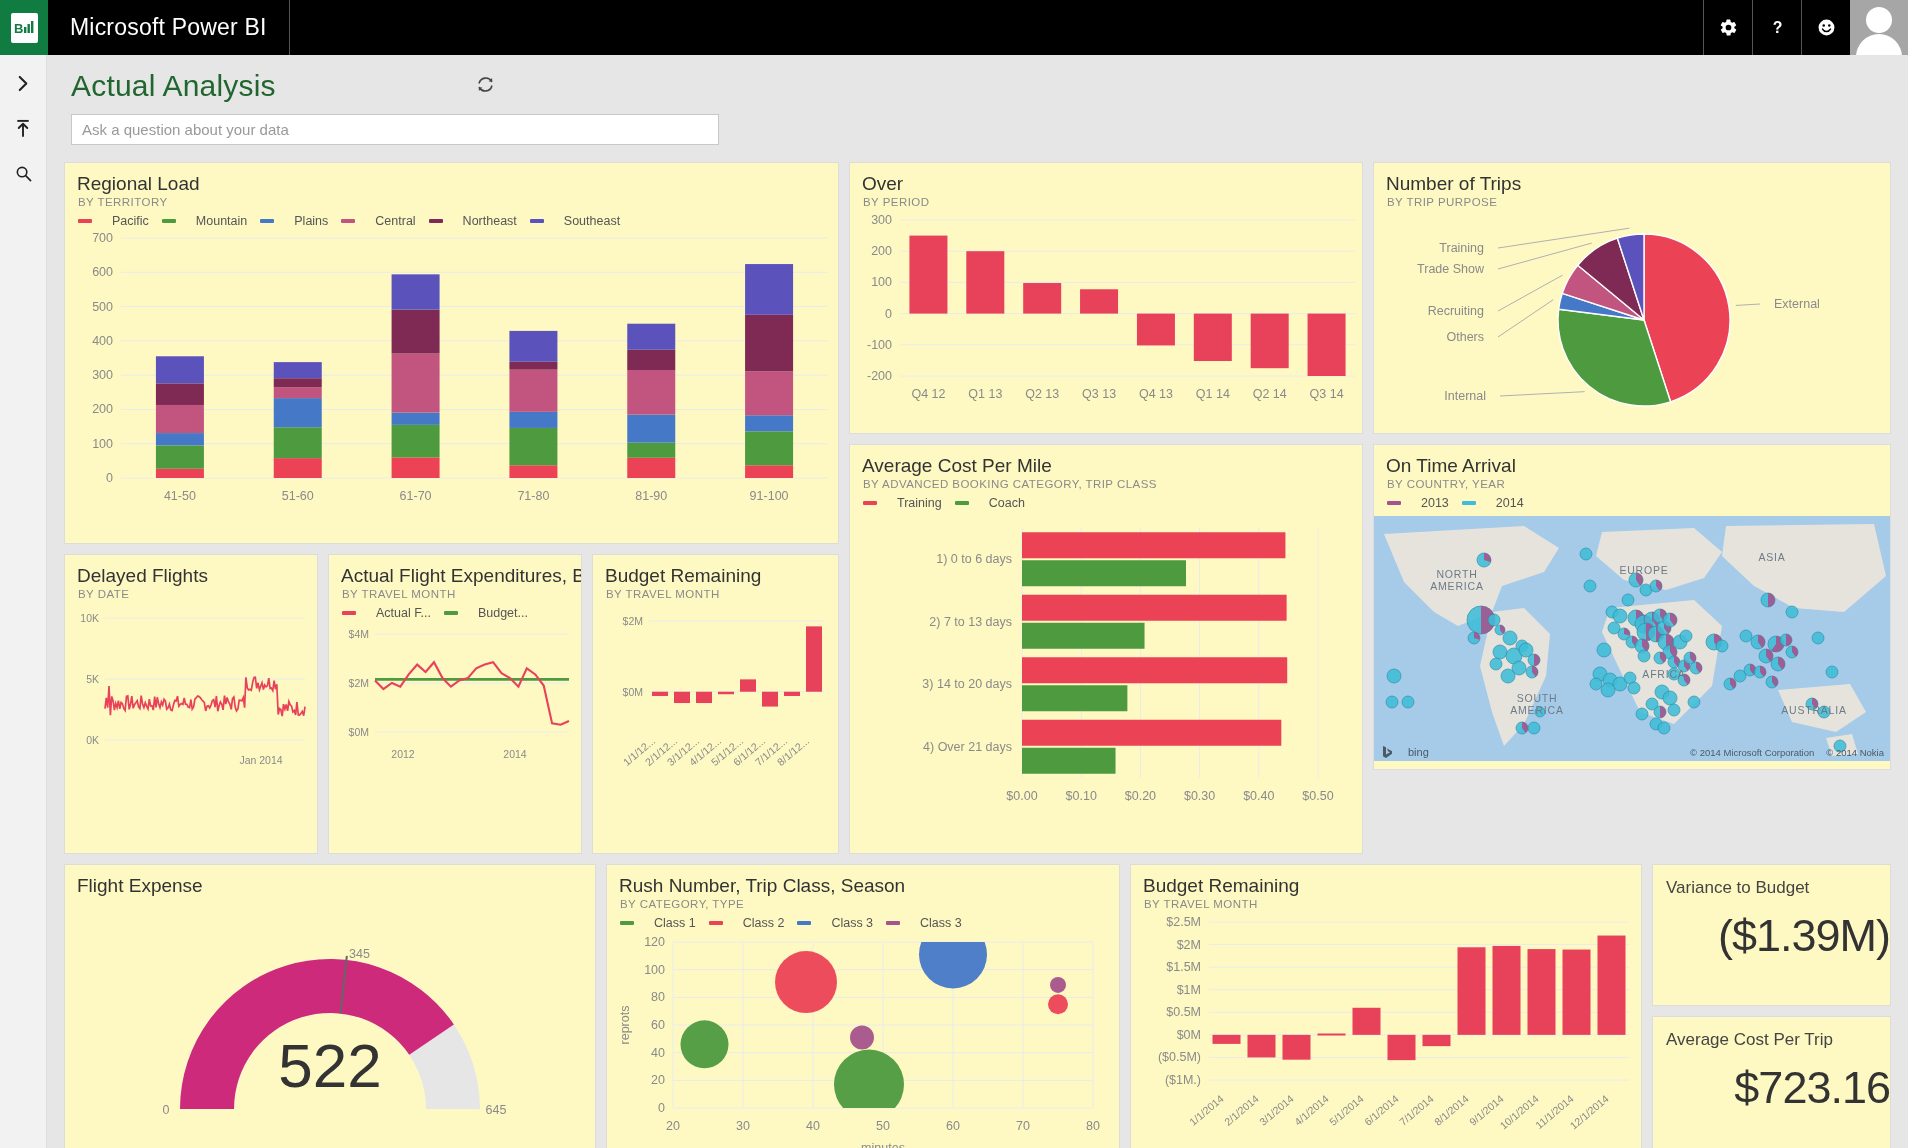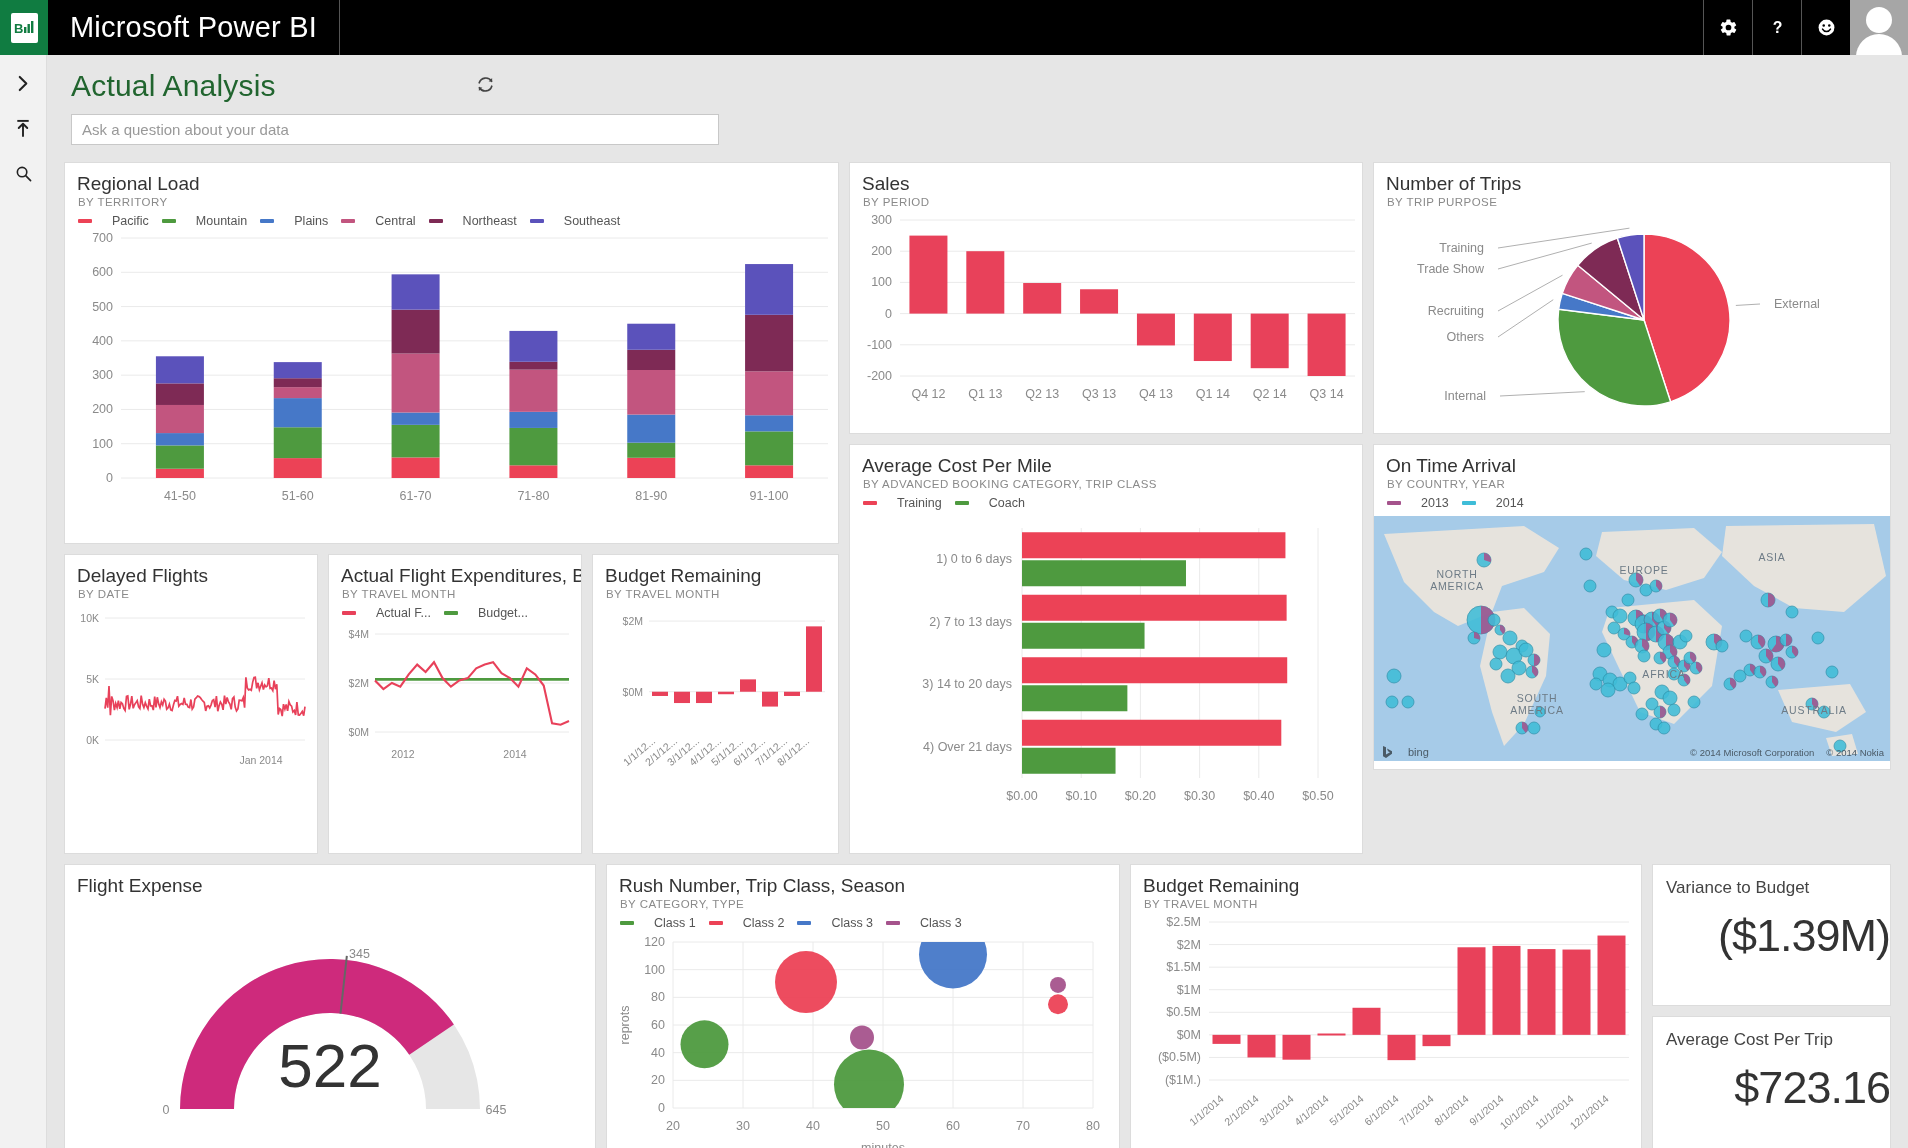--- a/index.html
+++ b/index.html
@@ -20,21 +20,21 @@
     display: flex; align-items: center; justify-content: center;
   }
   .logo-glyph {
     width: 27px; height: 30px; background: #fff; border-radius: 2px;
     display: flex; align-items: center; justify-content: center;
     color: #107c41; font-size: 15px; font-weight: bold; letter-spacing: -1px;
     font-family: "Liberation Sans", sans-serif;
   }
   .brand {
     display: flex; align-items: center; padding: 0 22px;
-    color: #fff; font-size: 29px; font-weight: 300;
+    color: #fff; font-size: 23px; font-weight: 300;
     border-right: 1px solid #555; letter-spacing: .2px;
   }
   .topbar-spacer { flex: 1; }
   .topbar-btn {
     width: 49px; display: flex; align-items: center; justify-content: center;
     border-left: 1px solid #555; color: #fff; cursor: pointer;
   }
   .topbar-btn svg { display: block; }
   .avatar-btn {
     width: 58px; background: #a6a6a6; display: flex;
@@ -80,21 +80,21 @@
     display: flex; align-items: center;
   }
   .qna-input input {
     width: 100%; border: none; outline: none; font-size: 15px;
     color: #555; font-family: "Liberation Sans", sans-serif; background: transparent;
   }
   .qna-input input::placeholder { color: #999; }
 
   
   .tile {
-    position: absolute; background: #ffffff;
+    position: absolute; background: #fef9c3;
     box-shadow: 0 0 0 1px #dcdcdc; overflow: hidden;
   }
   .t-title {
     font-size: 19px; font-weight: 300; color: #333;
     padding: 10px 0 0 12px; line-height: 1.15; white-space: nowrap;
   }
   .t-sub {
     font-size: 11.5px; color: #8a8a8a; padding: 1px 0 0 13px;
     letter-spacing: .45px;
   }
@@ -322,21 +322,21 @@
         <rect x="680.0833333333333" y="203.37142857142857" width="48" height="33.94285714285715" fill="#4e9a3f"></rect>
         <rect x="680.0833333333333" y="187.25714285714287" width="48" height="16.1142857142857" fill="#4678c8"></rect>
         <rect x="680.0833333333333" y="143.37142857142857" width="48" height="43.8857142857143" fill="#c2557f"></rect>
         <rect x="680.0833333333333" y="86.79999999999998" width="48" height="56.571428571428584" fill="#7e2a55"></rect>
         <rect x="680.0833333333333" y="36.05714285714285" width="48" height="50.74285714285713" fill="#5b52bb"></rect>
         <text x="704.0833333333333" y="272" class="axis-lbl" text-anchor="middle">91-100</text>
       </svg>
   </div>
 
   <div class="tile" id="tile-sales">
-    <div class="t-title">Sales</div>
+    <div class="t-title">Over</div>
     <div class="t-sub">BY PERIOD</div>
     <svg id="svg-sales" width="512" height="218" viewBox="0 0 512 218" style="display:block">
         <line x1="50" x2="505" y1="12" y2="12" class="grid-line"></line>
         <text x="42" y="16" class="axis-lbl" text-anchor="end">300</text>
         <line x1="50" x2="505" y1="43.2" y2="43.2" class="grid-line"></line>
         <text x="42" y="47.2" class="axis-lbl" text-anchor="end">200</text>
         <line x1="50" x2="505" y1="74.4" y2="74.4" class="grid-line"></line>
         <text x="42" y="78.4" class="axis-lbl" text-anchor="end">100</text>
         <line x1="50" x2="505" y1="105.6" y2="105.6" class="grid-line"></line>
         <text x="42" y="109.6" class="axis-lbl" text-anchor="end">0</text>

